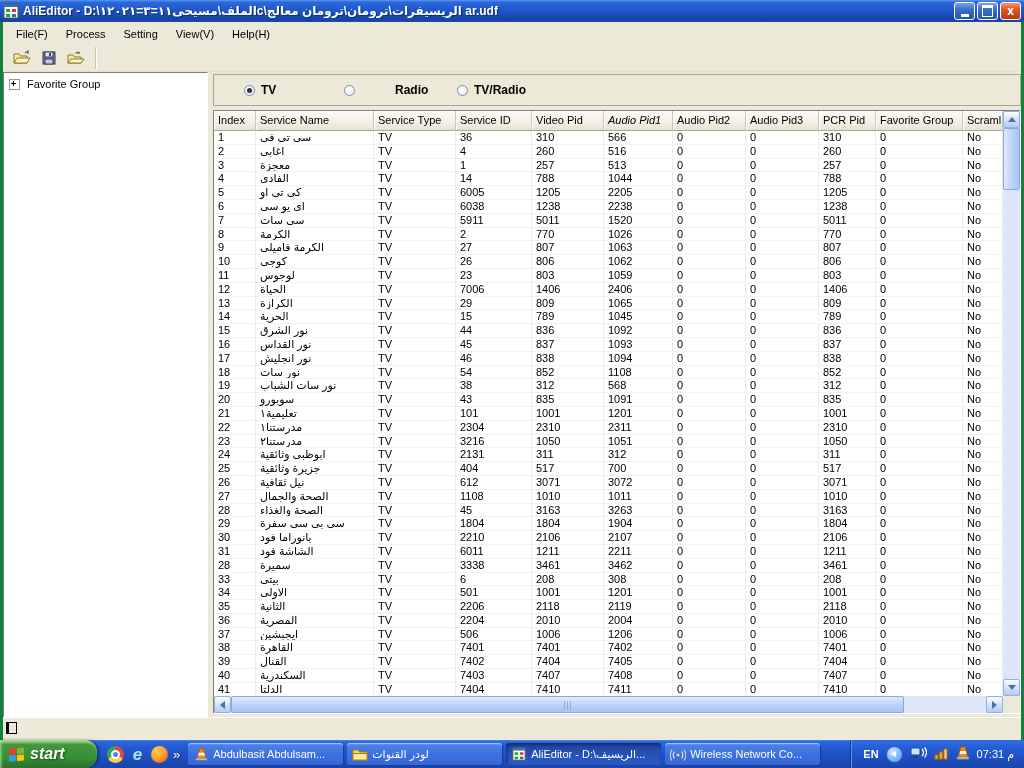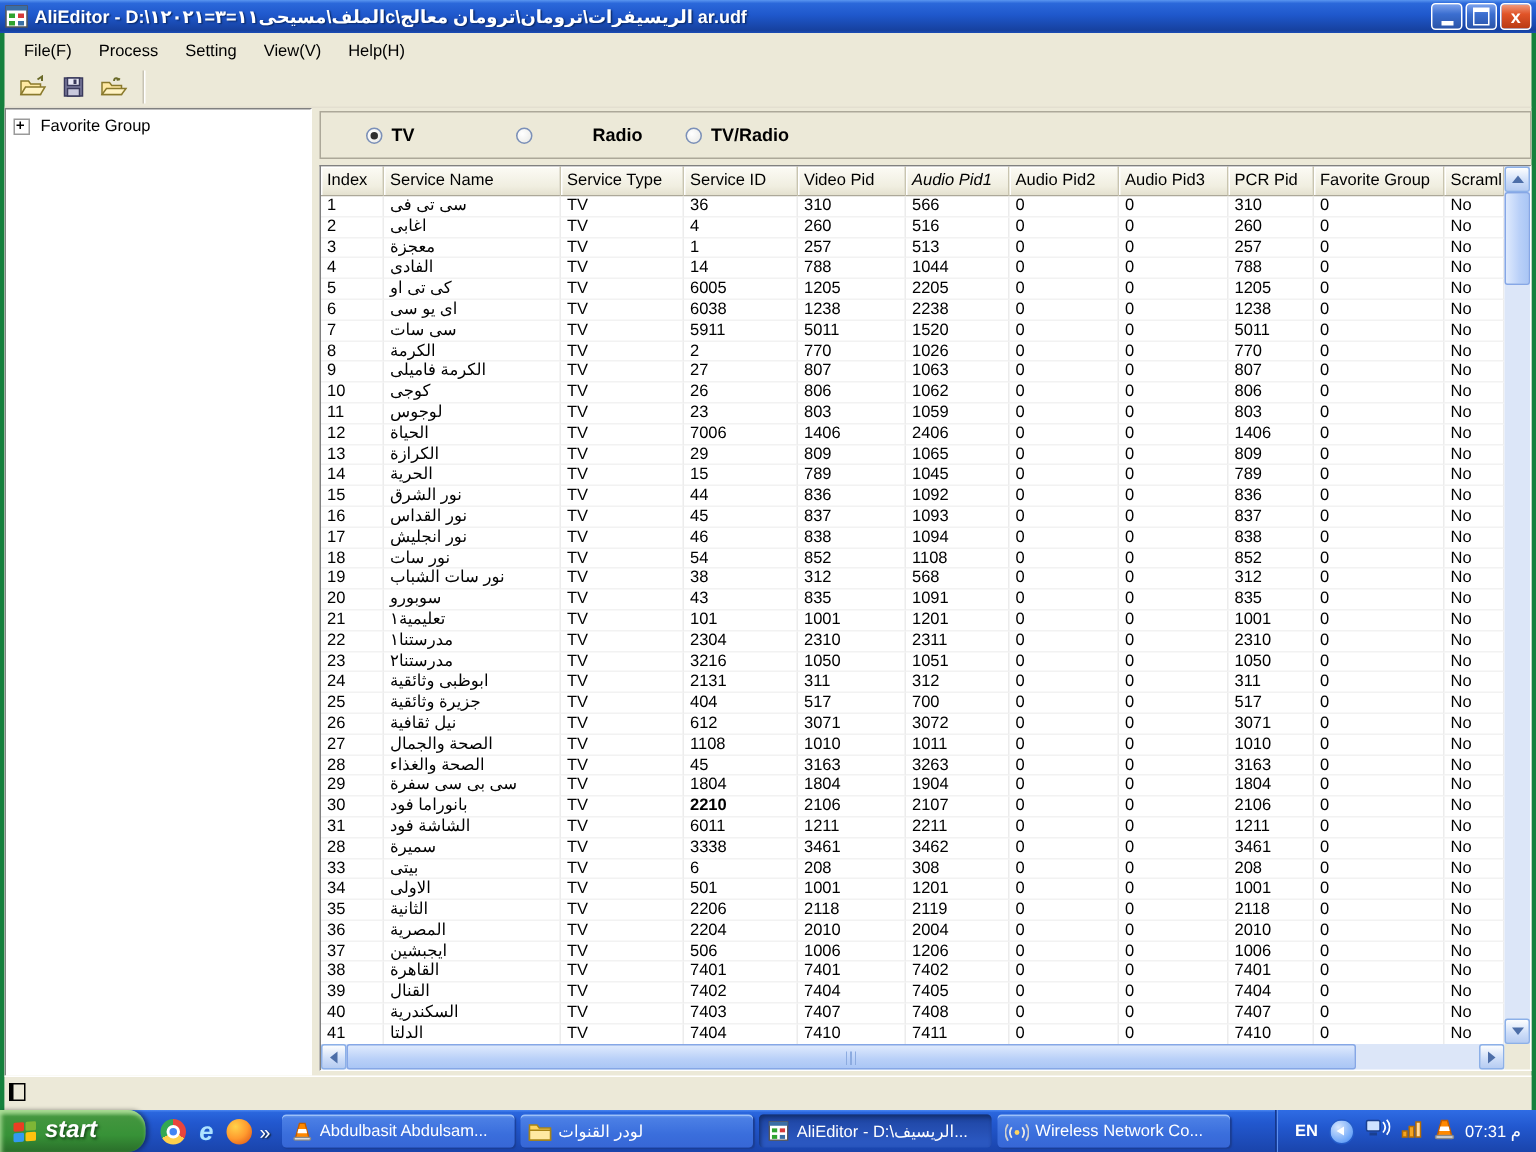--- a/index.html
+++ b/index.html
@@ -595,21 +595,21 @@
             <div class="tcell" style="width: 73px;">0</div>
             <div class="tcell" style="width: 73px;">0</div>
             <div class="tcell" style="width: 57px;">1804</div>
             <div class="tcell" style="width: 87px;">0</div>
             <div class="tcell" style="width: 40px;">No</div>
           </div>
           <div class="trow">
             <div class="tcell" style="width: 42px;">30</div>
             <div class="tcell" style="width: 118px;">بانوراما فود</div>
             <div class="tcell" style="width: 82px;">TV</div>
-            <div class="tcell" style="width: 76px; font-weight: bold;">2210</div>
+            <div class="tcell" style="width: 76px;">2210</div>
             <div class="tcell" style="width: 72px;">2106</div>
             <div class="tcell" style="width: 69px;">2107</div>
             <div class="tcell" style="width: 73px;">0</div>
             <div class="tcell" style="width: 73px;">0</div>
             <div class="tcell" style="width: 57px;">2106</div>
             <div class="tcell" style="width: 87px;">0</div>
             <div class="tcell" style="width: 40px;">No</div>
           </div>
           <div class="trow">
             <div class="tcell" style="width: 42px;">31</div>

